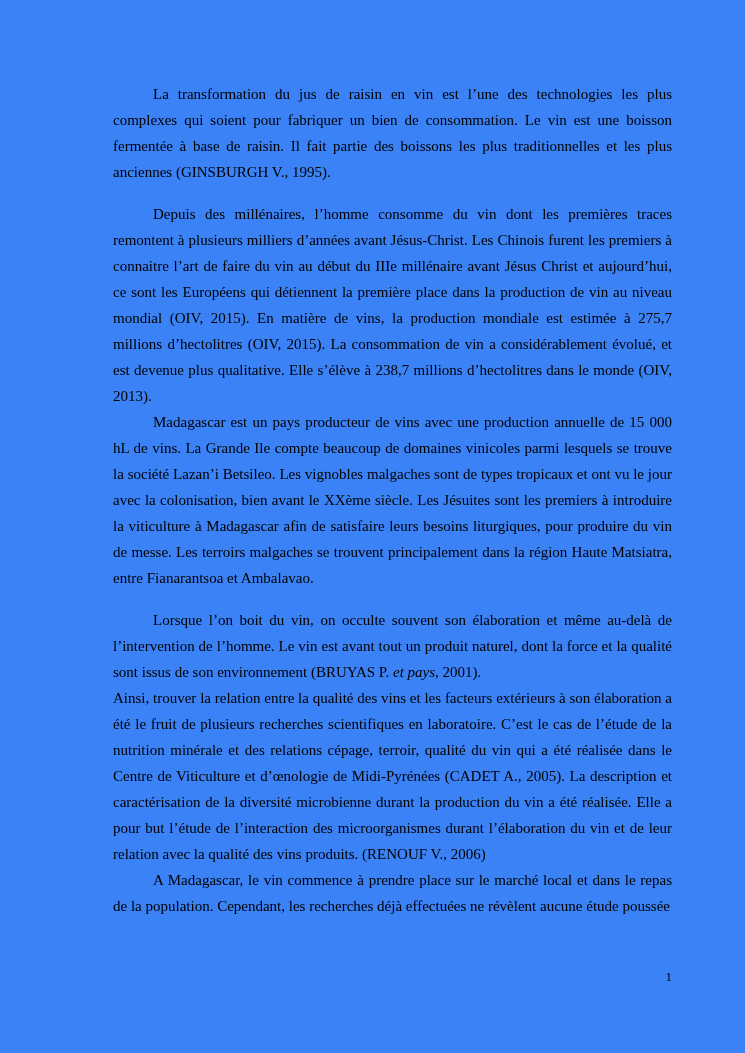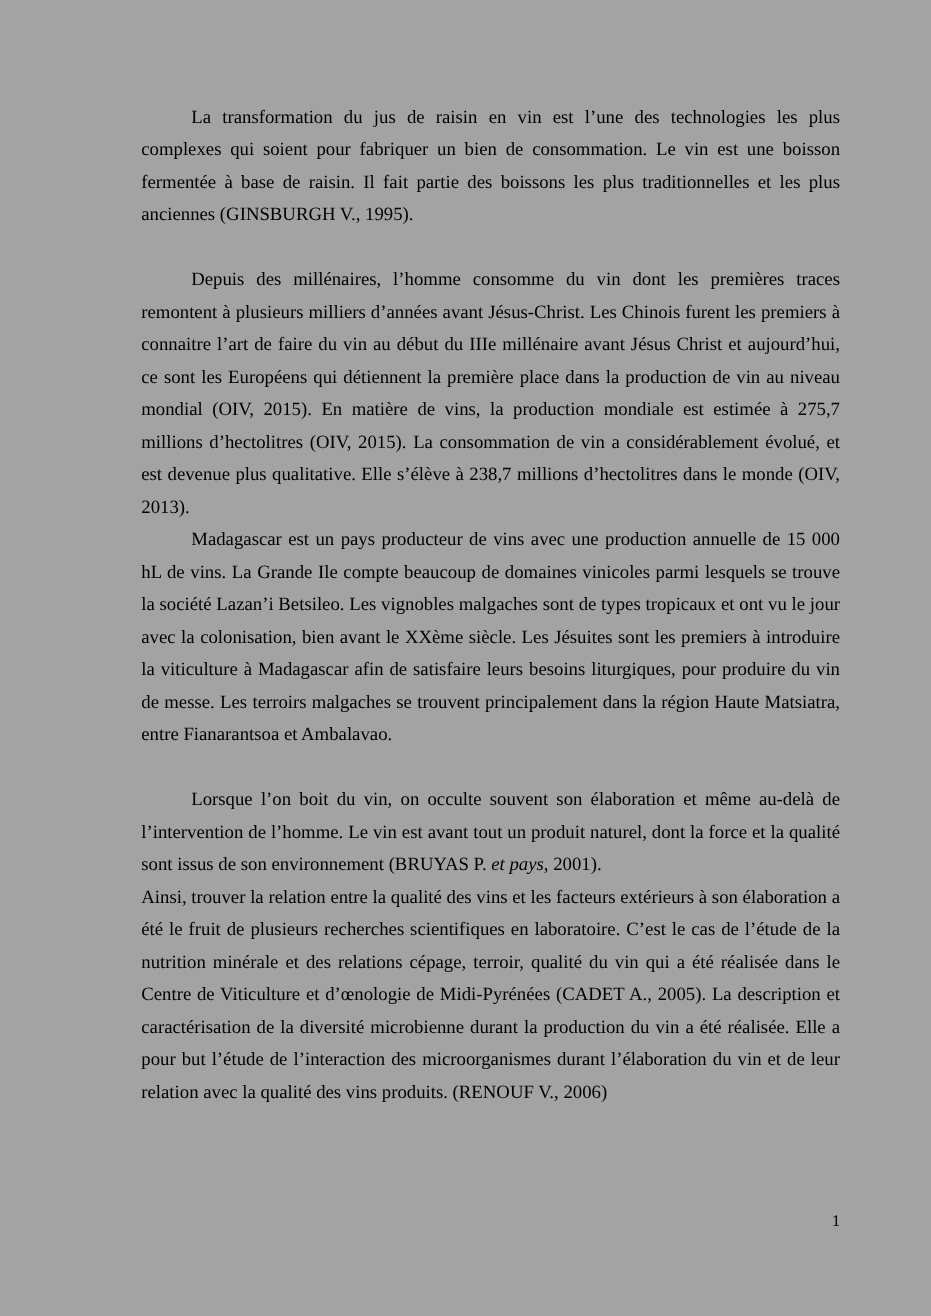--- a/index.html
+++ b/index.html
@@ -4,21 +4,21 @@
 <style>
   html, body {
     margin: 0;
     padding: 0;
     background: #ffffff;
   }
   .page {
     position: relative;
     width: 745px;
     height: 1053px;
-    background: #a3a3a3;
+    background: #3b82f6;
     overflow: hidden;
     font-family: "Liberation Serif", serif;
     color: #000000;
   }
   .content {
     position: absolute;
     left: 113px;
     top: 81px;
     width: 559px;
     font-size: 15px;
@@ -26,21 +26,21 @@
     text-align: justify;
   }
   .para {
     margin: 0;
     padding: 0;
   }
   .para.indent {
     text-indent: 40px;
   }
   .para.space-before {
-    margin-top: 26px;
+    margin-top: 16px;
   }
   .para em {
     font-style: italic;
   }
   .page-footer {
     position: absolute;
     top: 969px;
     right: 73px;
     font-size: 13px;
     line-height: 16px;
@@ -50,15 +50,16 @@
 </head>
 <body>
 
 <div class="page">
   <div class="content">
     <p class="para indent">La transformation du jus de raisin en vin est l’une des technologies les plus complexes qui soient pour fabriquer un bien de consommation. Le vin est une boisson fermentée à base de raisin. Il fait partie des boissons les plus traditionnelles et les plus anciennes (GINSBURGH V., 1995).</p>
     <p class="para indent space-before">Depuis des millénaires, l’homme consomme du vin dont les premières traces remontent à plusieurs milliers d’années avant Jésus-Christ. Les Chinois furent les premiers à connaitre l’art de faire du vin au début du IIIe millénaire avant Jésus Christ et aujourd’hui, ce sont les Européens qui détiennent la première place dans la production de vin au niveau mondial (OIV, 2015). En matière de vins, la production mondiale est estimée à  275,7 millions d’hectolitres (OIV, 2015). La consommation de vin a considérablement évolué, et est devenue plus qualitative. Elle s’élève à 238,7 millions d’hectolitres dans le monde (OIV, 2013).</p>
     <p class="para indent">Madagascar est un pays producteur de vins avec une production annuelle de 15 000 hL de vins. La Grande Ile compte beaucoup de domaines vinicoles parmi lesquels se trouve la société Lazan’i Betsileo. Les vignobles malgaches sont de types tropicaux et ont vu le jour avec la colonisation, bien avant le XXème siècle. Les Jésuites sont les premiers à introduire la viticulture à Madagascar afin de satisfaire leurs besoins liturgiques, pour produire du vin de messe. Les terroirs malgaches se trouvent principalement dans la région Haute Matsiatra, entre Fianarantsoa et Ambalavao.</p>
     <p class="para indent space-before"><span>Lorsque l’on boit du vin, on occulte souvent son élaboration et même au-delà de l’intervention de l’homme. Le vin est avant tout un produit naturel, dont la force et la qualité sont issus de son environnement (BRUYAS P. </span><em>et pays</em><span>, 2001).</span></p>
     <p class="para">Ainsi, trouver la relation entre la qualité des vins et les facteurs extérieurs à son élaboration a été le fruit de plusieurs recherches scientifiques en laboratoire. C’est le cas de l’étude de la nutrition minérale et des relations cépage, terroir, qualité du vin qui a été réalisée dans le Centre de Viticulture et d’œnologie de Midi-Pyrénées (CADET A., 2005). La description et caractérisation de la diversité microbienne durant la production du vin a été réalisée. Elle a pour but l’étude de l’interaction des microorganismes durant l’élaboration du vin et de leur relation avec la qualité des vins produits. (RENOUF V., 2006)</p>
+    <p class="para indent">A Madagascar, le vin commence à prendre place sur le marché local et dans le repas de la population. Cependant, les recherches déjà effectuées ne révèlent aucune étude poussée</p>
   </div>
   <div class="page-footer">1</div>
 </div>
 
 </body></html>

